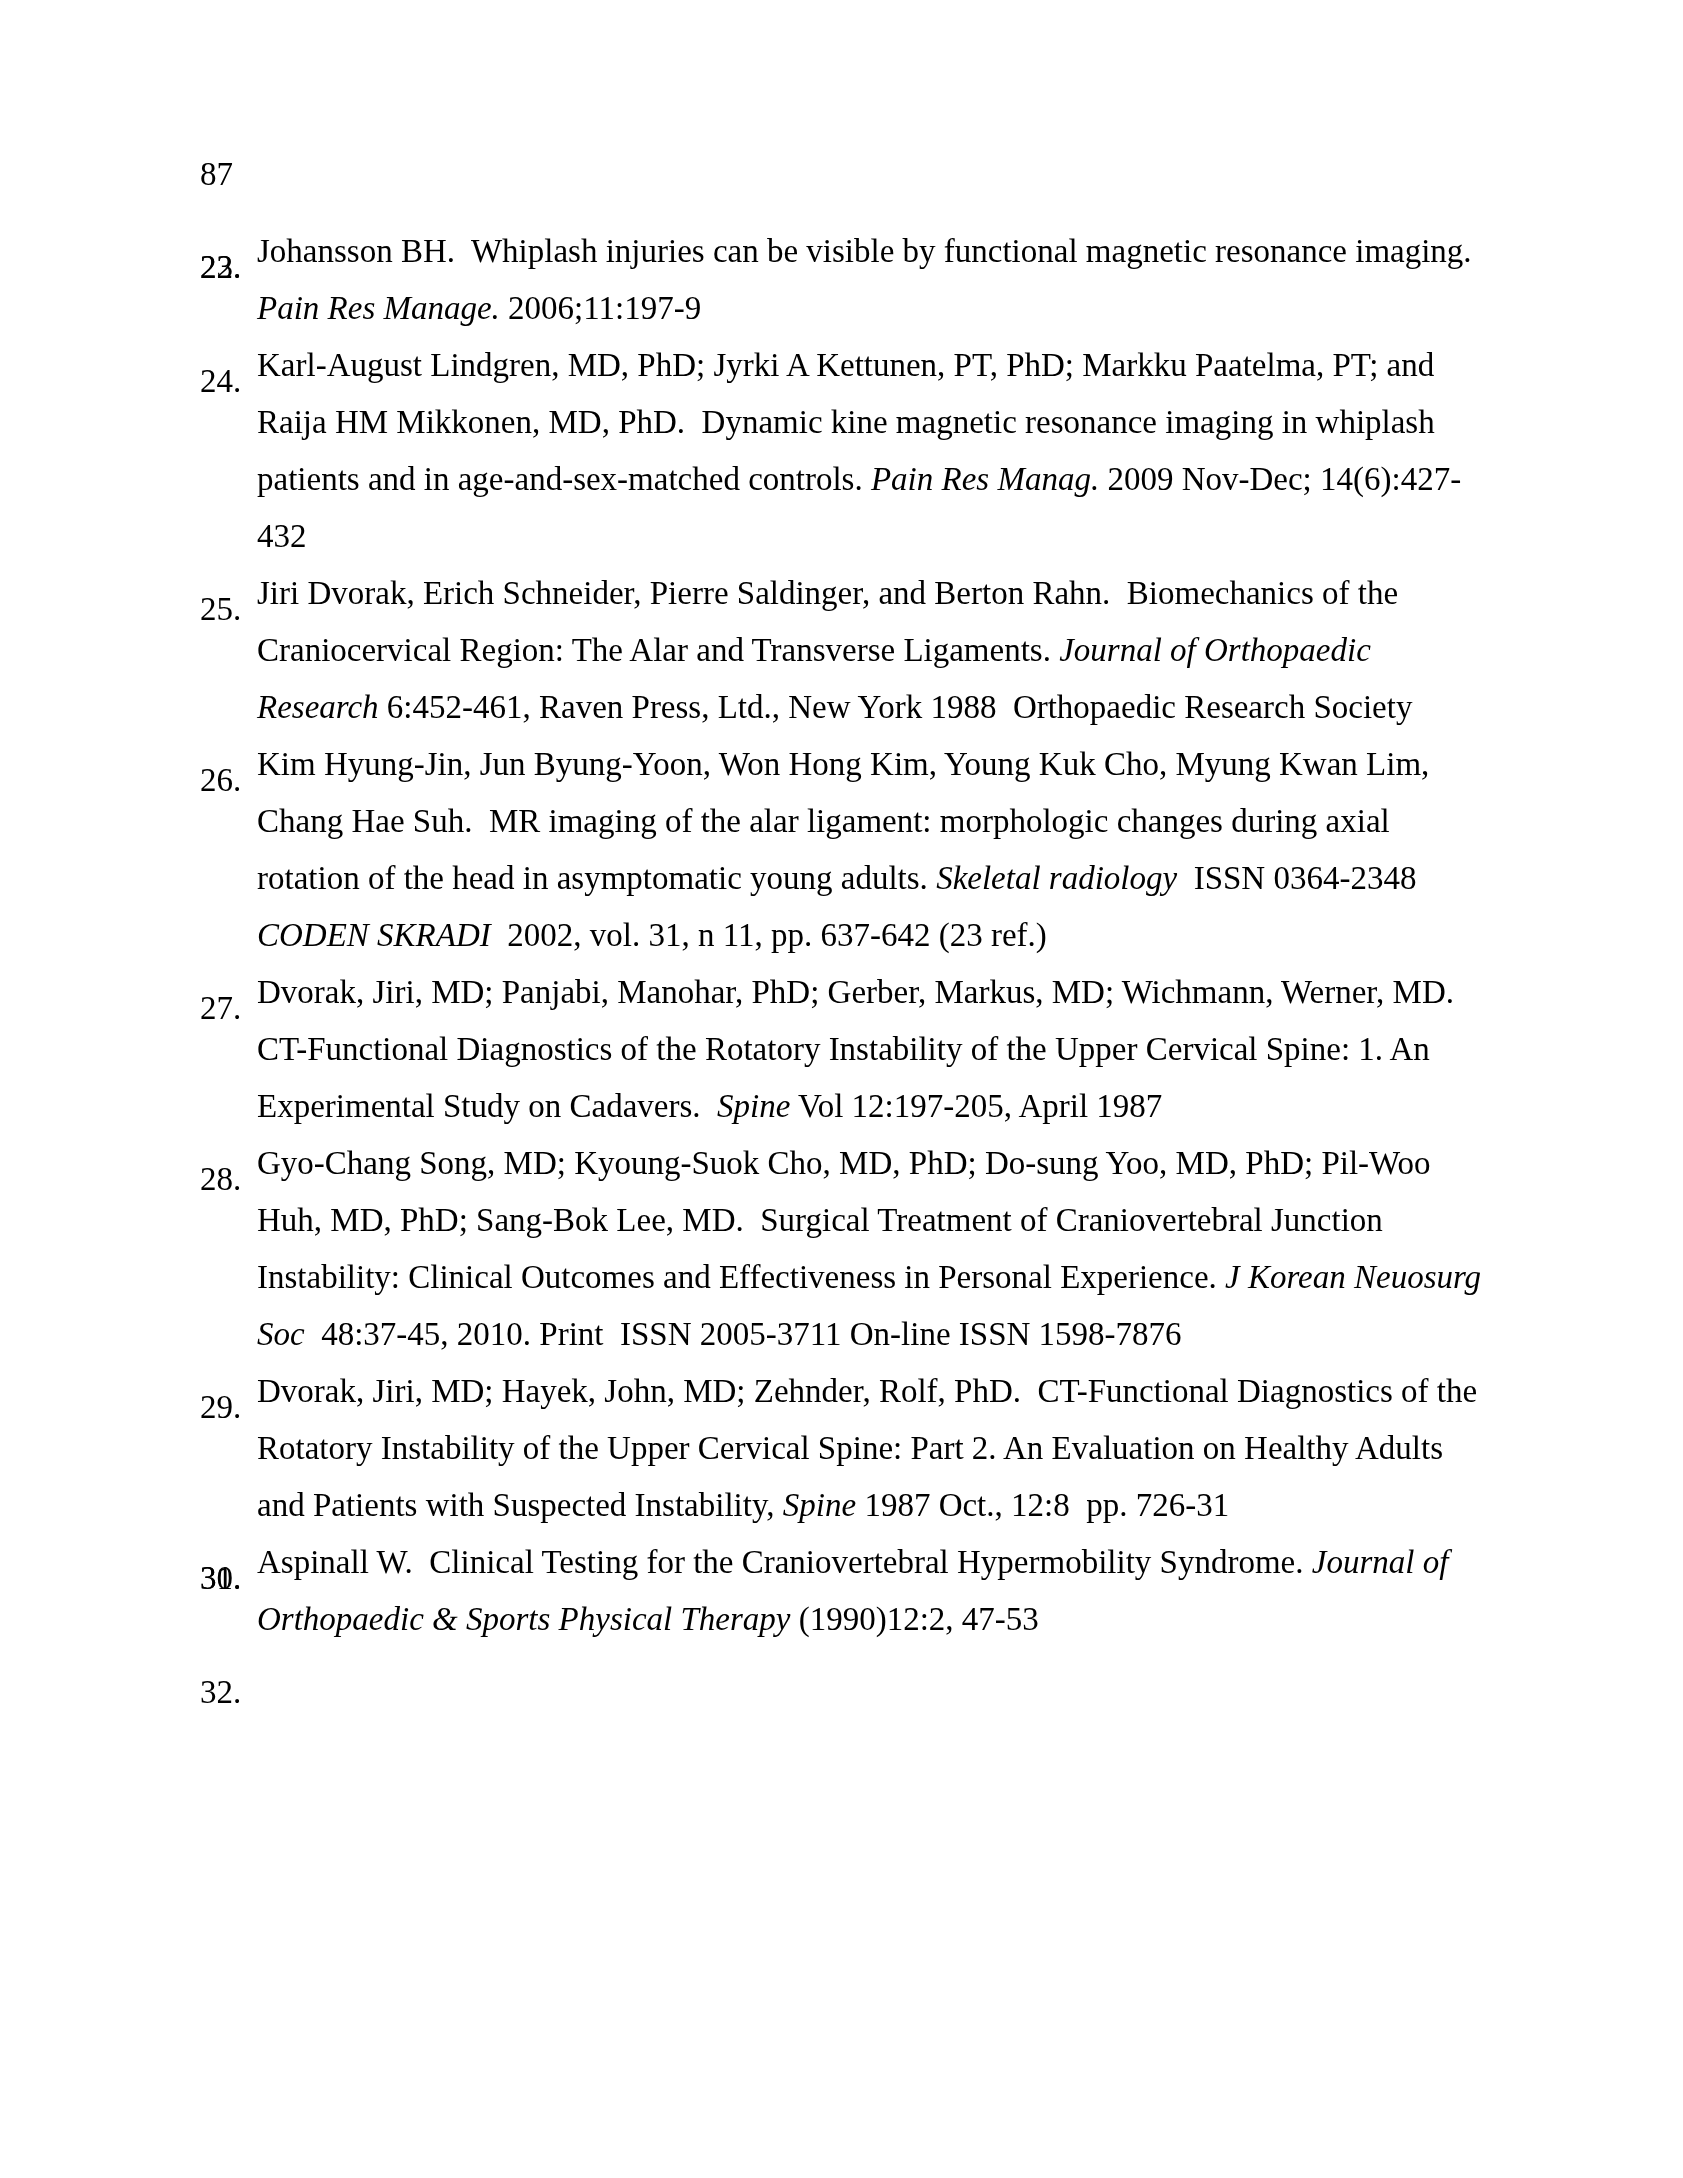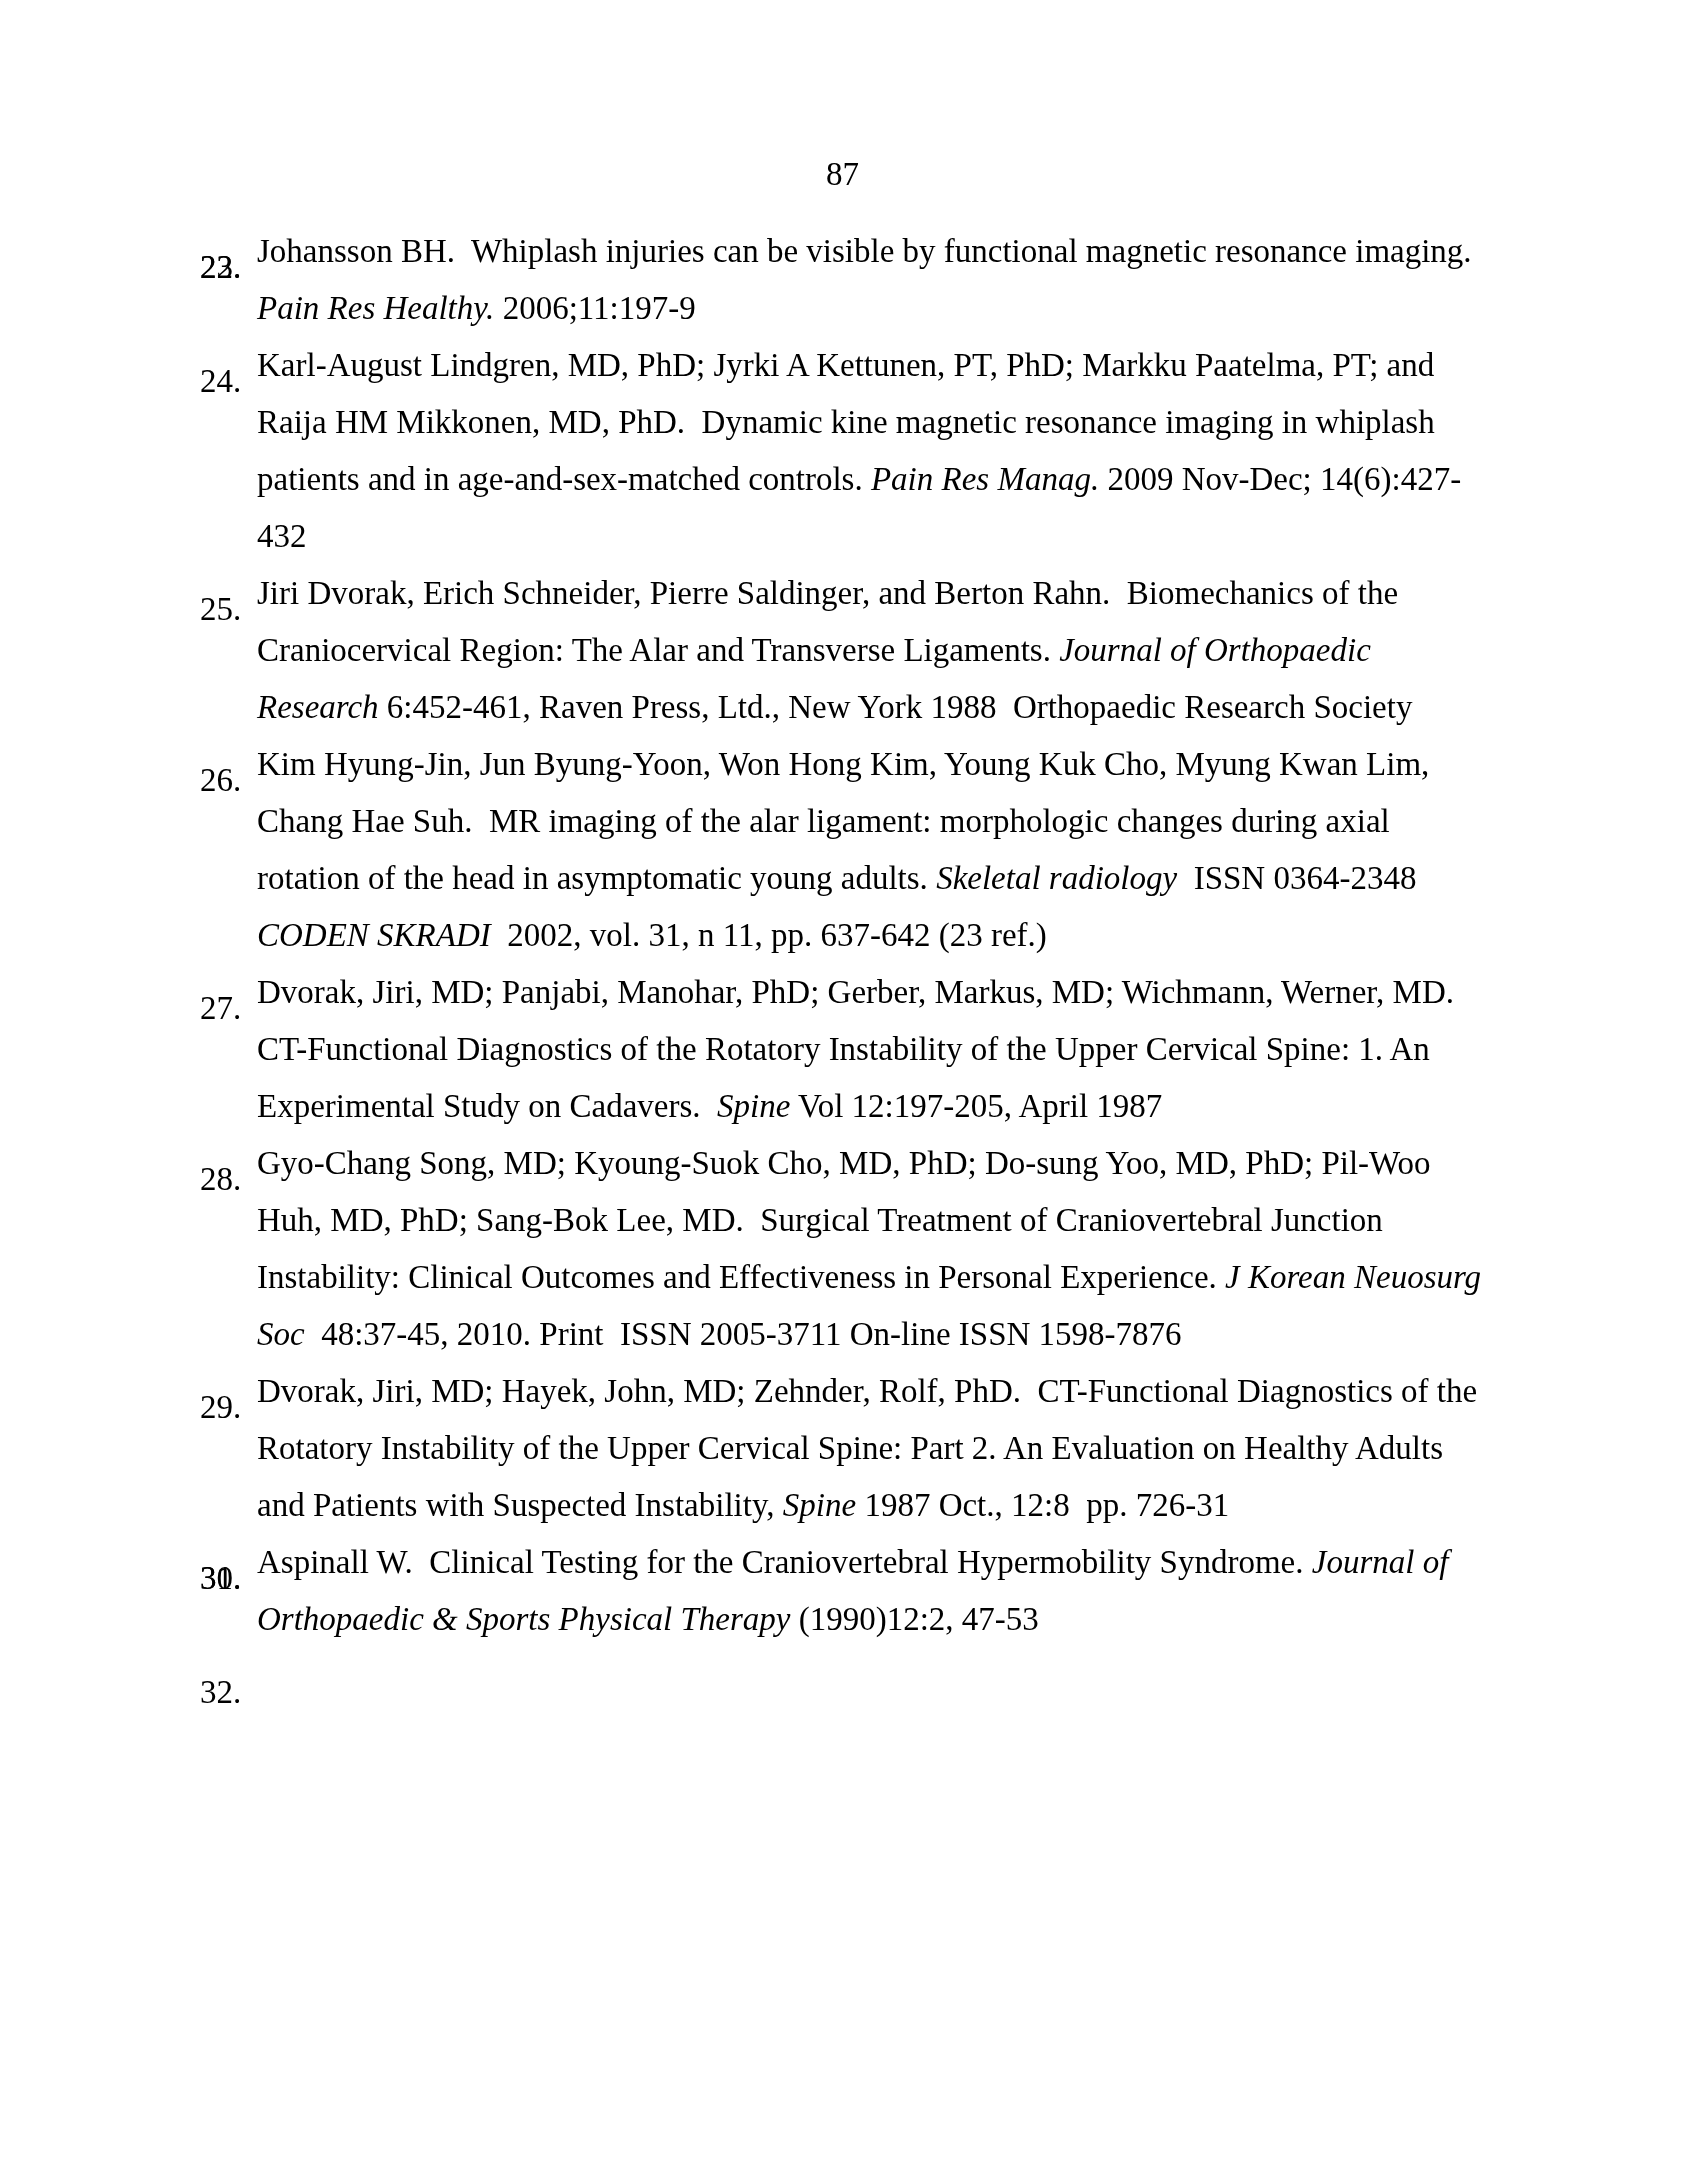--- a/index.html
+++ b/index.html
@@ -14,21 +14,21 @@
   .page {
     box-sizing: border-box;
     width: 1683px;
     height: 2178px;
     padding: 146px 198px 0 200px;
     background: #ffffff;
   }
   .page-number {
     font-size: 33px;
     line-height: 57px;
-    text-align: center;
+    text-align: left;
   }
   .refs {
     list-style: none;
     margin: 20px 0 0 0;
     padding: 0;
   }
   .ref {
     position: relative;
     padding-left: 57px;
     font-size: 33px;
@@ -42,21 +42,21 @@
   .ref-text { white-space: pre-wrap; }
   .italic { font-style: italic; }
 </style>
 </head>
 <body>
 
 <div class="page">
   <div class="page-number">87</div>
   <ol class="refs">
       <li class="ref"><span class="ref-num">22.</span></li>
-      <li class="ref"><span class="ref-num">23.</span><span class="ref-text"><span class="regular">Johansson BH.  Whiplash injuries can be visible by functional magnetic resonance imaging. </span><span class="italic">Pain Res Healthy.</span><span class="regular"> 2006;11:197-9</span></span></li>
+      <li class="ref"><span class="ref-num">23.</span><span class="ref-text"><span class="regular">Johansson BH.  Whiplash injuries can be visible by functional magnetic resonance imaging. </span><span class="italic">Pain Res Manage.</span><span class="regular"> 2006;11:197-9</span></span></li>
       <li class="ref"><span class="ref-num">24.</span><span class="ref-text"><span class="regular">Karl-August Lindgren, MD, PhD; Jyrki A Kettunen, PT, PhD; Markku Paatelma, PT; and Raija HM Mikkonen, MD, PhD.  Dynamic kine magnetic resonance imaging in whiplash patients and in age-and-sex-matched controls. </span><span class="italic">Pain Res Manag.</span><span class="regular"> 2009 Nov-Dec; 14(6):427-432</span></span></li>
       <li class="ref"><span class="ref-num">25.</span><span class="ref-text"><span class="regular">Jiri Dvorak, Erich Schneider, Pierre Saldinger, and Berton Rahn.  Biomechanics of the Craniocervical Region: The Alar and Transverse Ligaments. </span><span class="italic">Journal of Orthopaedic Research</span><span class="regular"> 6:452-461, Raven Press, Ltd., New York 1988  Orthopaedic Research Society</span></span></li>
       <li class="ref"><span class="ref-num">26.</span><span class="ref-text"><span class="regular">Kim Hyung-Jin, Jun Byung-Yoon, Won Hong Kim, Young Kuk Cho, Myung Kwan Lim, Chang Hae Suh.  MR imaging of the alar ligament: morphologic changes during axial rotation of the head in asymptomatic young adults. </span><span class="italic">Skeletal radiology</span><span class="regular">  ISSN 0364-2348 </span><span class="italic">CODEN SKRADI</span><span class="regular">  2002, vol. 31, n 11, pp. 637-642 (23 ref.)</span></span></li>
       <li class="ref"><span class="ref-num">27.</span><span class="ref-text"><span class="regular">Dvorak, Jiri, MD; Panjabi, Manohar, PhD; Gerber, Markus, MD; Wichmann, Werner, MD.  CT-Functional Diagnostics of the Rotatory Instability of the Upper Cervical Spine: 1. An Experimental Study on Cadavers.  </span><span class="italic">Spine</span><span class="regular"> Vol 12:197-205, April 1987</span></span></li>
       <li class="ref"><span class="ref-num">28.</span><span class="ref-text"><span class="regular">Gyo-Chang Song, MD; Kyoung-Suok Cho, MD, PhD; Do-sung Yoo, MD, PhD; Pil-Woo Huh, MD, PhD; Sang-Bok Lee, MD.  Surgical Treatment of Craniovertebral Junction Instability: Clinical Outcomes and Effectiveness in Personal Experience. </span><span class="italic">J Korean Neuosurg Soc</span><span class="regular">  48:37-45, 2010. Print  ISSN 2005-3711 On-line ISSN 1598-7876</span></span></li>
       <li class="ref"><span class="ref-num">29.</span><span class="ref-text"><span class="regular">Dvorak, Jiri, MD; Hayek, John, MD; Zehnder, Rolf, PhD.  CT-Functional Diagnostics of the Rotatory Instability of the Upper Cervical Spine: Part 2. An Evaluation on Healthy Adults and Patients with Suspected Instability, </span><span class="italic">Spine</span><span class="regular"> 1987 Oct., 12:8  pp. 726-31</span></span></li>
       <li class="ref"><span class="ref-num">30.</span></li>
       <li class="ref"><span class="ref-num">31.</span><span class="ref-text"><span class="regular">Aspinall W.  Clinical Testing for the Craniovertebral Hypermobility Syndrome. </span><span class="italic">Journal of Orthopaedic &amp; Sports Physical Therapy</span><span class="regular"> (1990)12:2, 47-53</span></span></li>
       <li class="ref"><span class="ref-num">32.</span></li>
     </ol>

